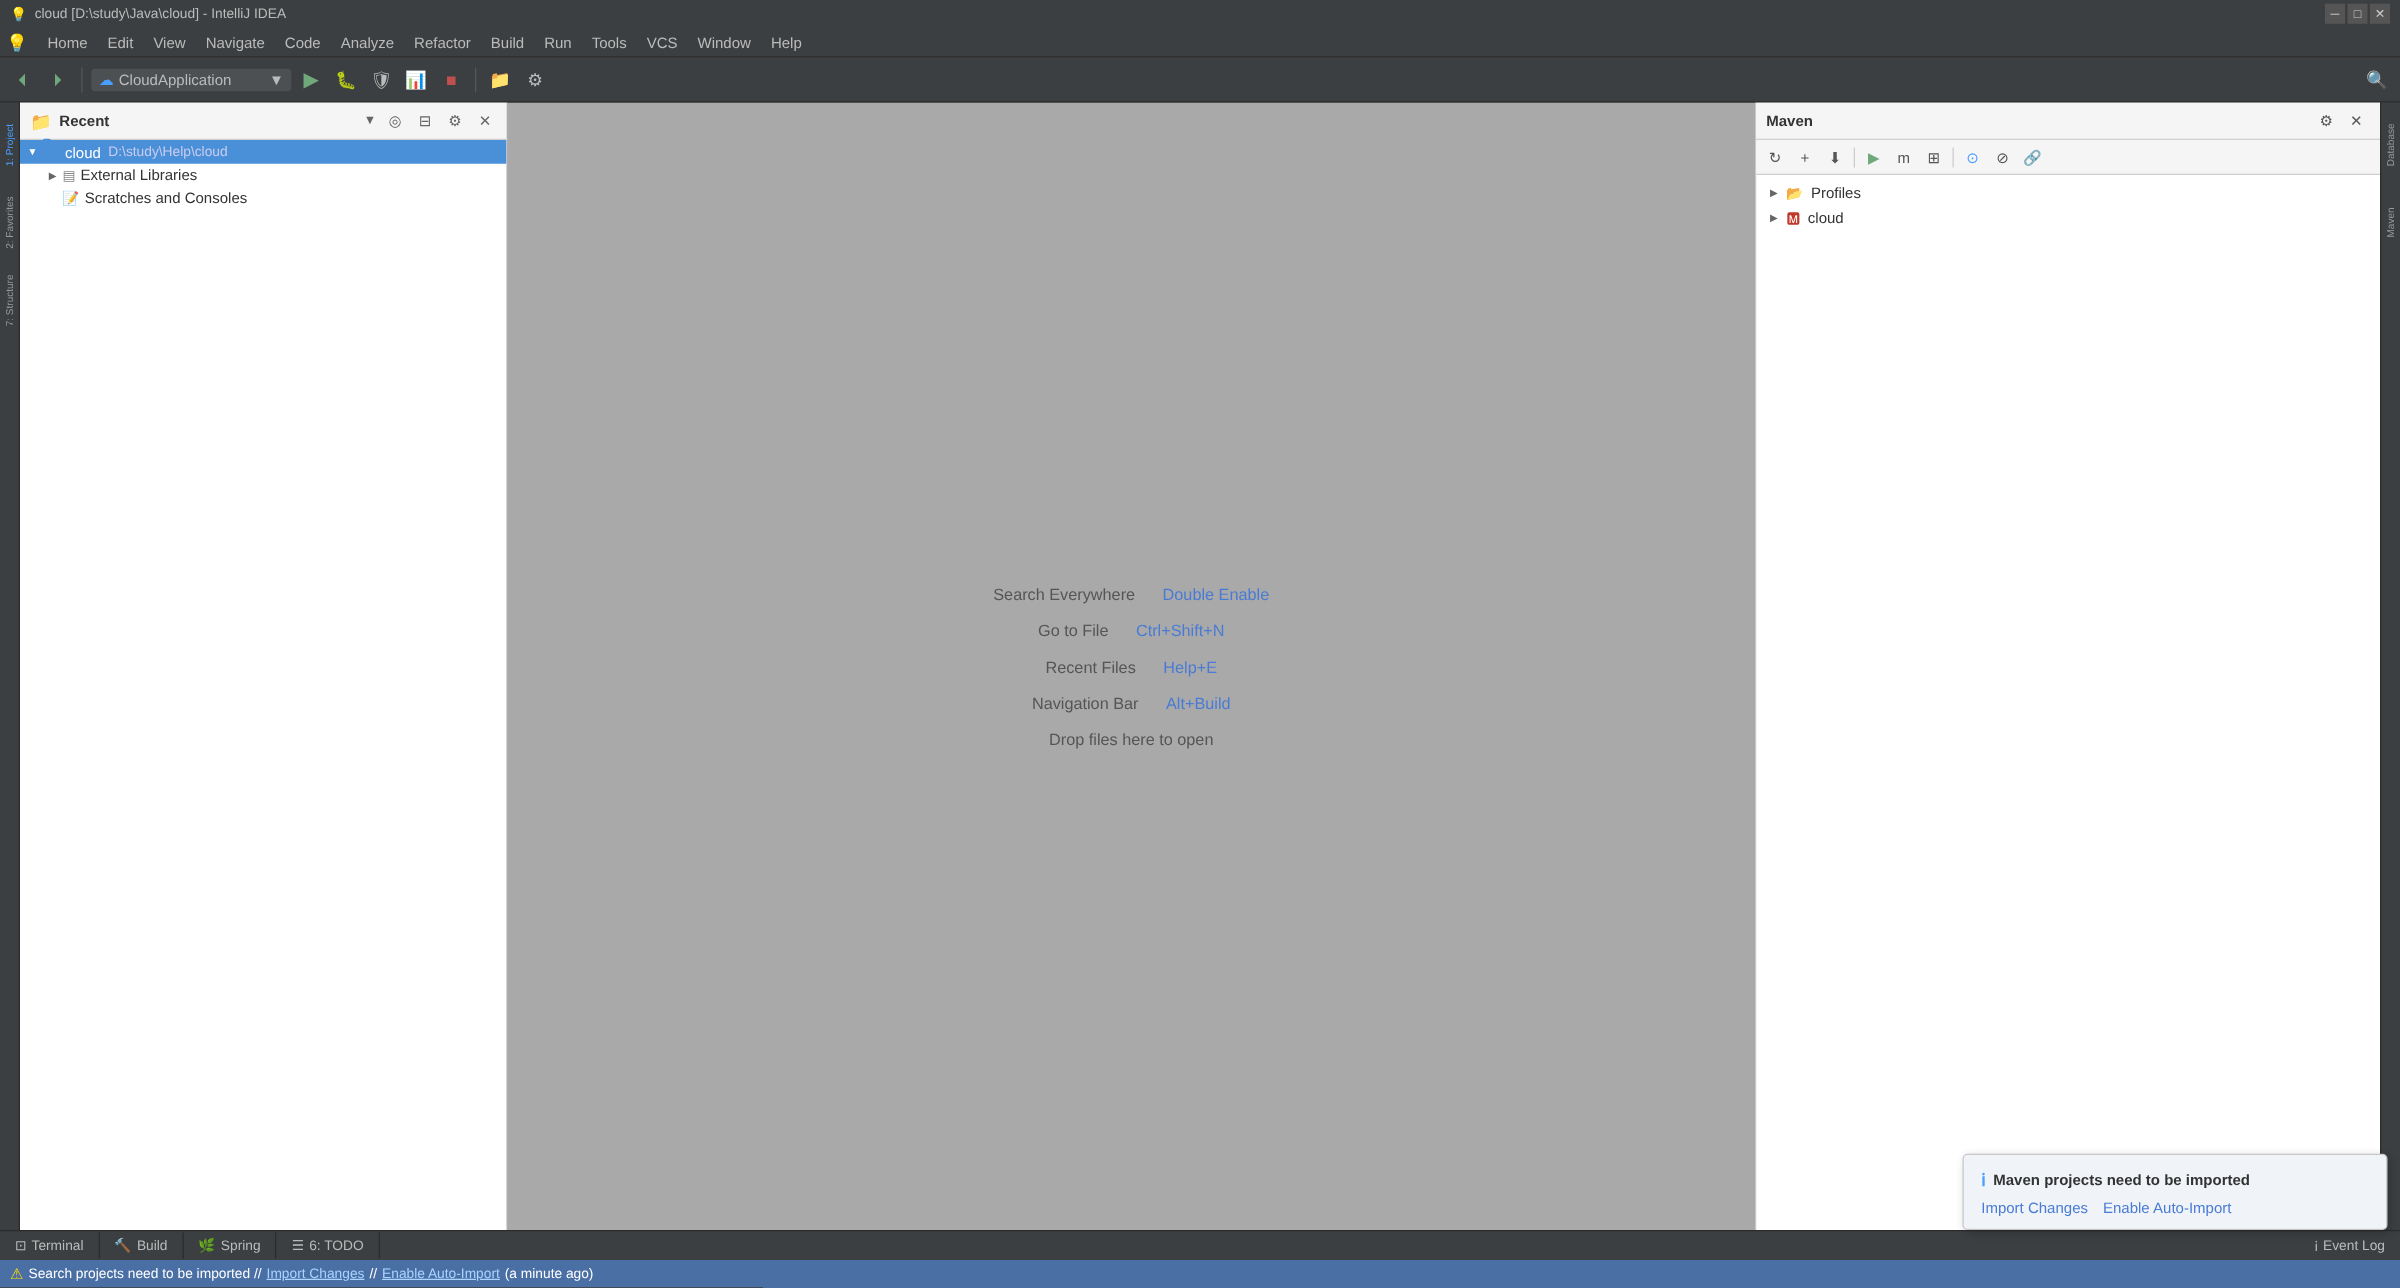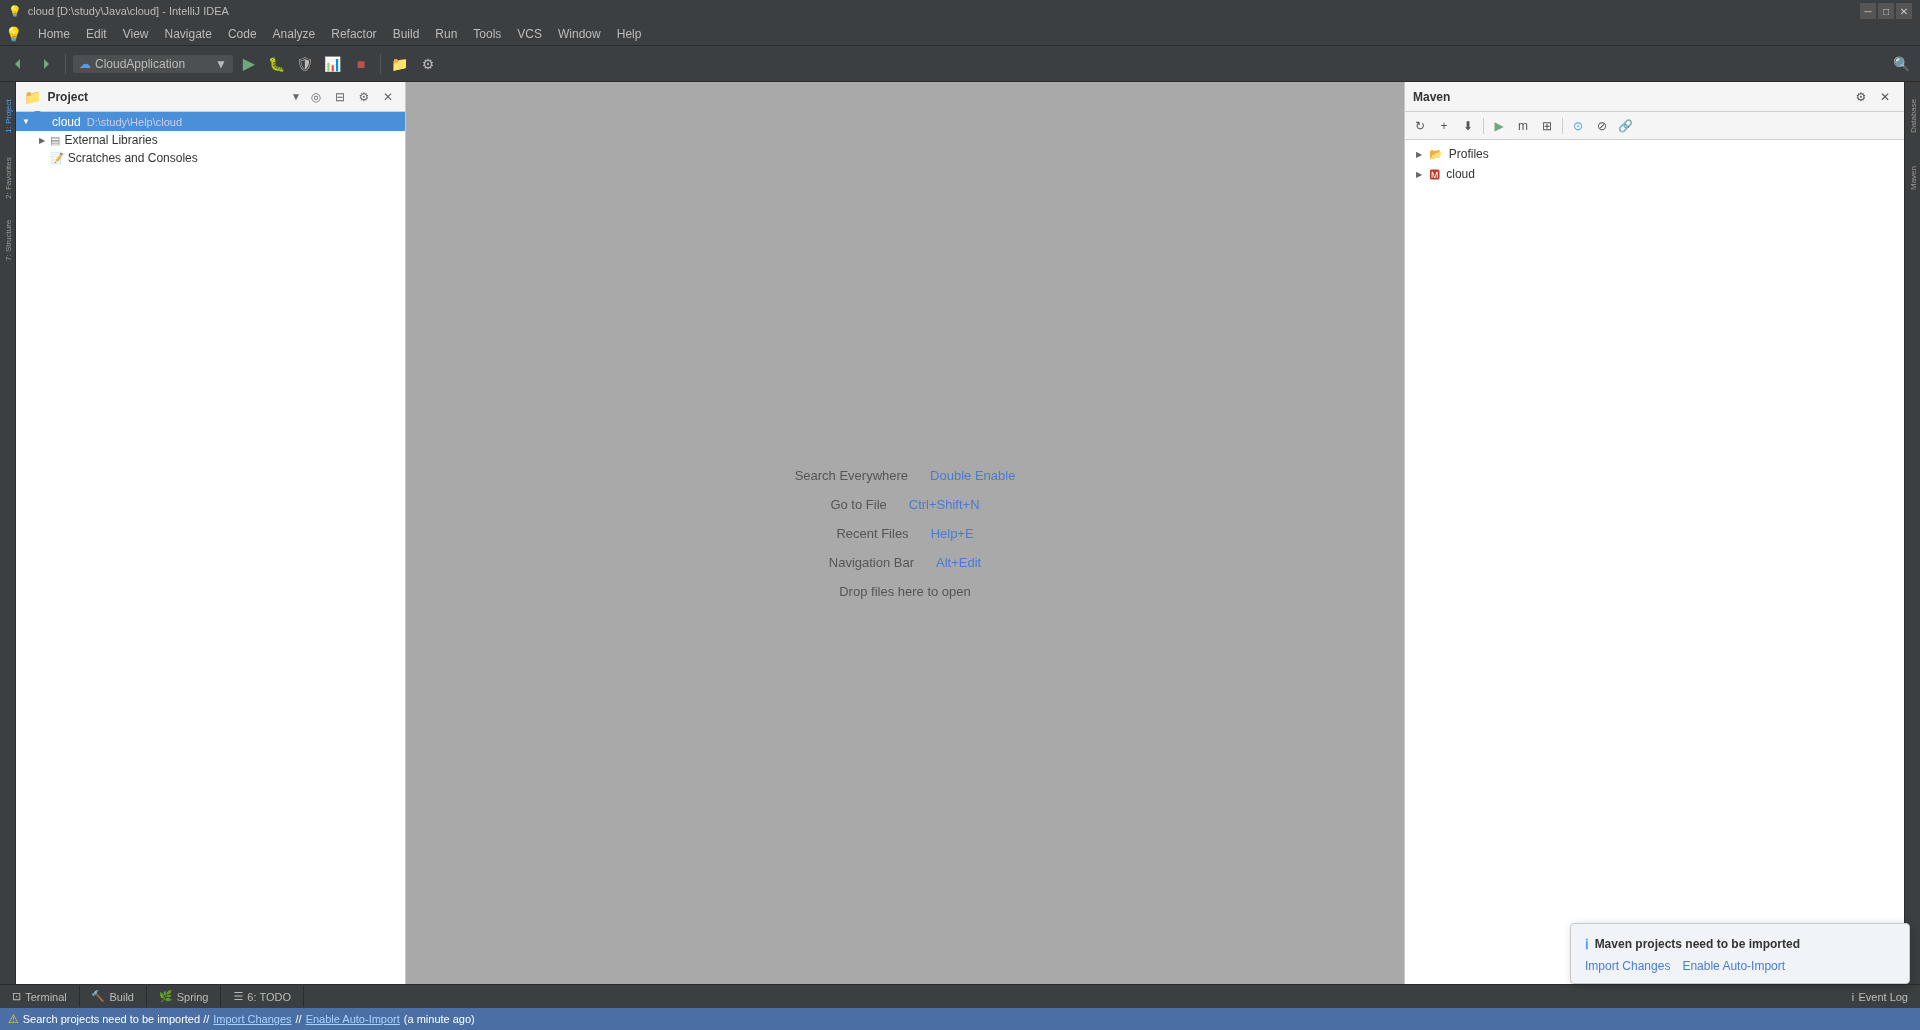--- a/index.html
+++ b/index.html
@@ -504,21 +504,21 @@
 
   <div class="activity-bar">
     <div class="activity-item active">1: Project</div>
     <div class="activity-item">2: Favorites</div>
     <div class="activity-item">7: Structure</div>
   </div>
 
   <div class="project-panel">
     <div class="panel-header">
       <span style="color:#e8a838;font-size:14px;">📁</span>
-      <span class="panel-title">Project</span>
+      <span class="panel-title">Recent</span>
       <span style="color:#666;font-size:10px;">▼</span>
       <button class="panel-icon-btn" title="Locate">◎</button>
       <button class="panel-icon-btn" title="Collapse All">⊟</button>
       <button class="panel-icon-btn" title="Settings">⚙</button>
       <button class="panel-icon-btn" title="Close">✕</button>
     </div>
 
     <div>
 
       <div class="tree-item selected">
@@ -554,21 +554,21 @@
     <div class="hint-line">
       <span class="hint-text">Go to File</span>
       <span class="hint-shortcut">Ctrl+Shift+N</span>
     </div>
     <div class="hint-line">
       <span class="hint-text">Recent Files</span>
       <span class="hint-shortcut">Help+E</span>
     </div>
     <div class="hint-line">
       <span class="hint-text">Navigation Bar</span>
-      <span class="hint-shortcut">Alt+Edit</span>
+      <span class="hint-shortcut">Alt+Build</span>
     </div>
     <div class="hint-line">
       <span class="hint-text">Drop files here to open</span>
     </div>
   </div>
 
   <div class="maven-panel">
     <div class="maven-header">
       <span class="maven-title">Maven</span>
       <div style="display:flex;gap:2px;">

